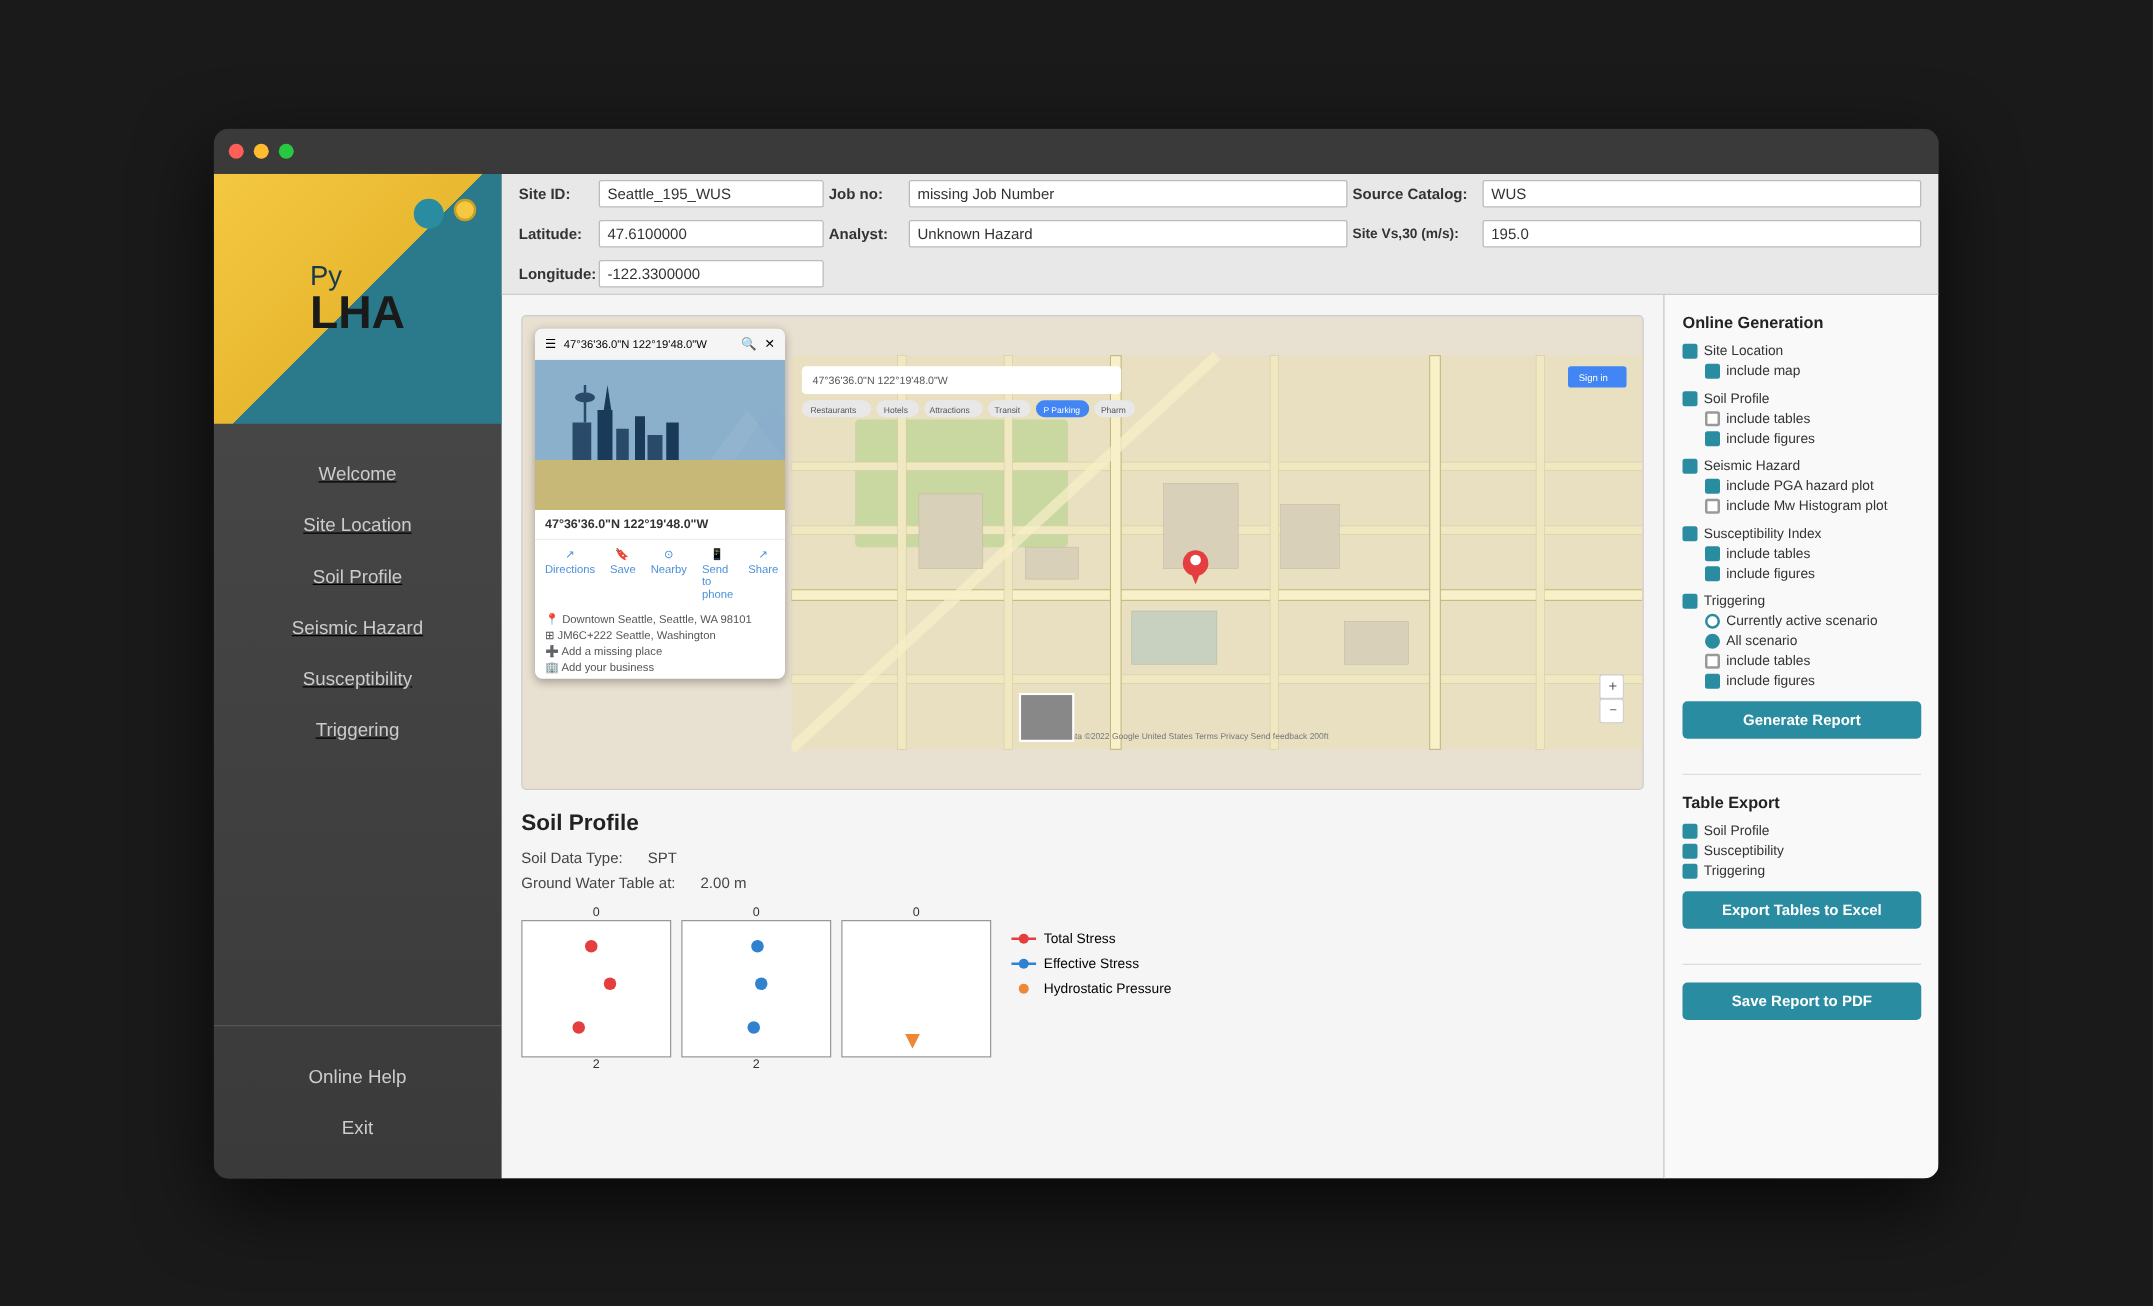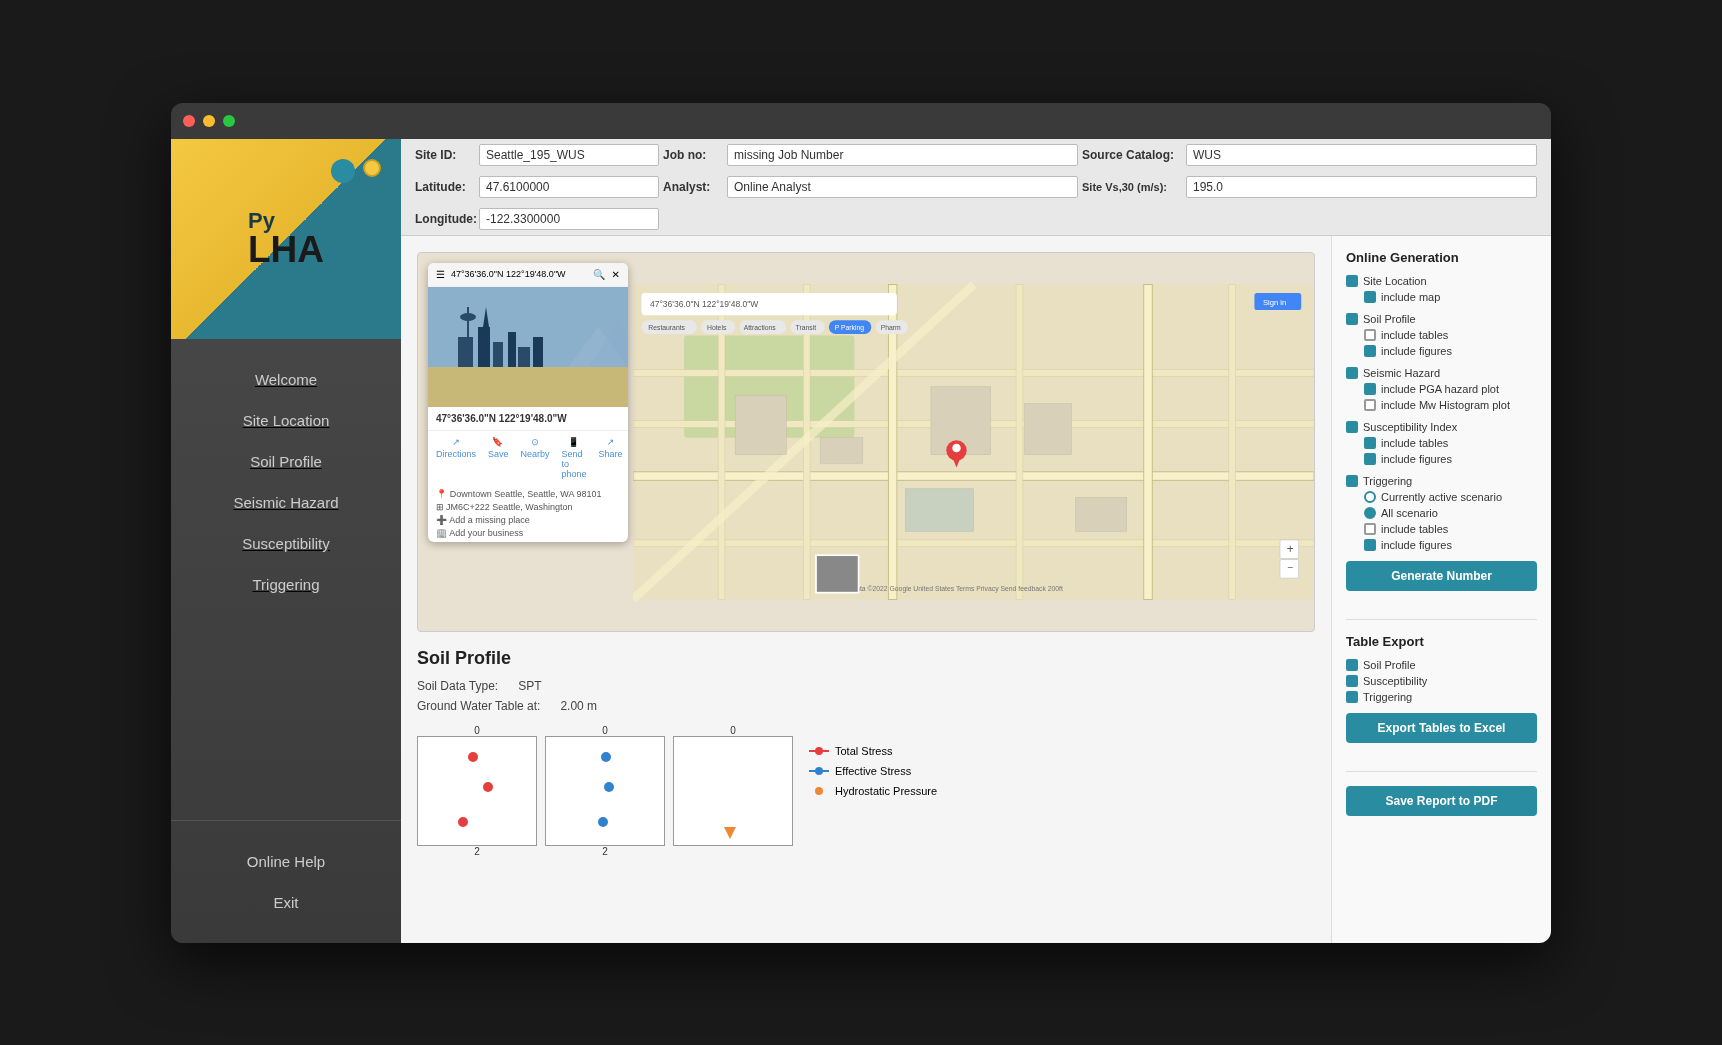--- a/index.html
+++ b/index.html
@@ -380,21 +380,21 @@
       <div class="traffic-light tl-yellow"></div>
       <div class="traffic-light tl-green"></div>
     </div>
   </div>
 
   <div class="app-body">
 
     <div class="sidebar">
       <div class="logo-area">
         <div style="z-index:2; position:relative;">
-          <div style="font-size:22px; font-weight:700; color:#1a3a4a; line-height:1;">Py</div>
+          <div style="font-size:22px; font-weight:400; color:#1a3a4a; line-height:1;">Py</div>
           <div style="font-size:37px; font-weight:700; color:#1a1a1a; line-height:0.95;">LHA</div>
         </div>
         <div class="logo-circles">
           <div class="circle-blue"></div>
           <div class="circle-yellow"></div>
         </div>
       </div>
 
       <div class="nav-items">
         <div class="nav-item">Welcome</div>
@@ -419,21 +419,21 @@
           <div class="hi">Seattle_195_WUS</div>
           <span class="hl">Job no:</span>
           <div class="hi">missing Job Number</div>
           <span class="hl">Source Catalog:</span>
           <div class="hi">WUS</div>
         </div>
         <div class="header-row-1">
           <span class="hl">Latitude:</span>
           <div class="hi">47.6100000</div>
           <span class="hl">Analyst:</span>
-          <div class="hi">Online Analyst</div>
+          <div class="hi">Unknown Hazard</div>
           <span class="hl" style="font-size:11px;">Site Vs,30 (m/s):</span>
           <div class="hi">195.0</div>
         </div>
         <div class="header-row-1">
           <span class="hl">Longitude:</span>
           <div class="hi">-122.3300000</div>
         </div>
       </div>
 
       <div class="content-area">
@@ -706,21 +706,21 @@
             <div class="checkbox-item indented">
               <div class="cb-empty"></div>
               <span>include tables</span>
             </div>
             <div class="checkbox-item indented">
               <div class="cb-blue"></div>
               <span>include figures</span>
             </div>
           </div>
 
-          <button class="panel-button">Generate Number</button>
+          <button class="panel-button">Generate Report</button>
 
           <div class="panel-divider"></div>
 
           <div class="panel-section-title">Table Export</div>
 
           <div class="checkbox-group">
             <div class="checkbox-item">
               <div class="cb-blue"></div>
               <span>Soil Profile</span>
             </div>

